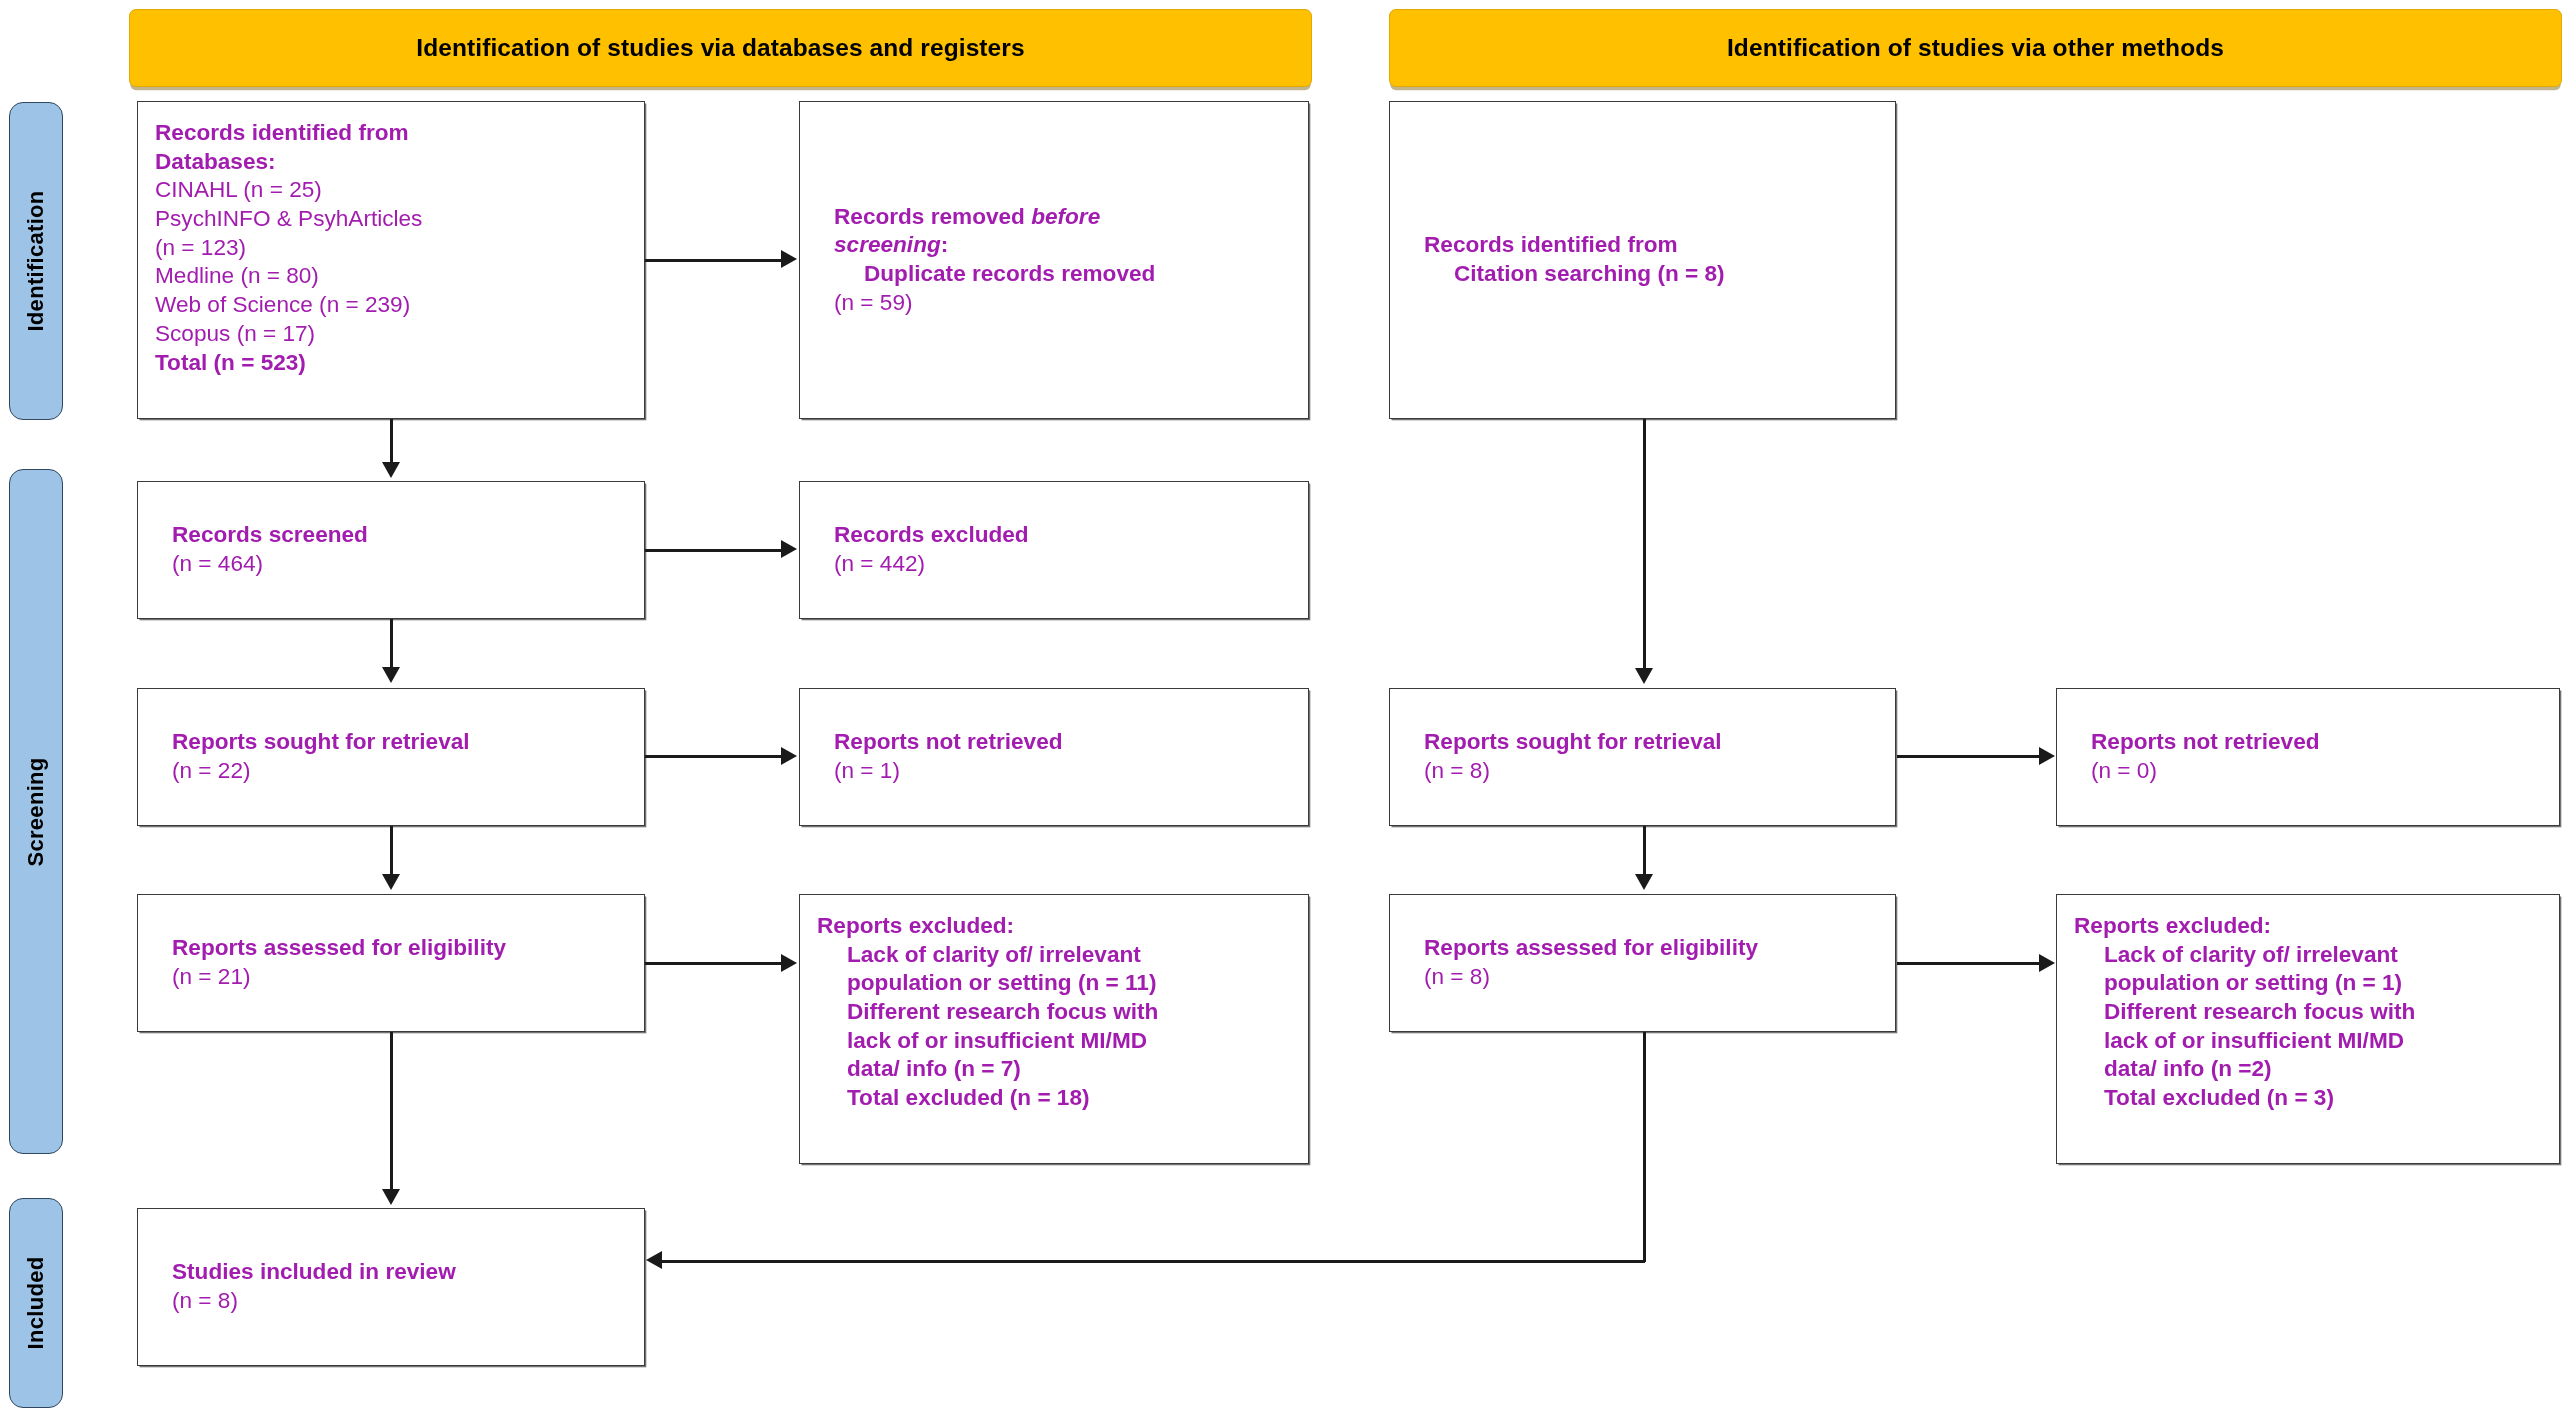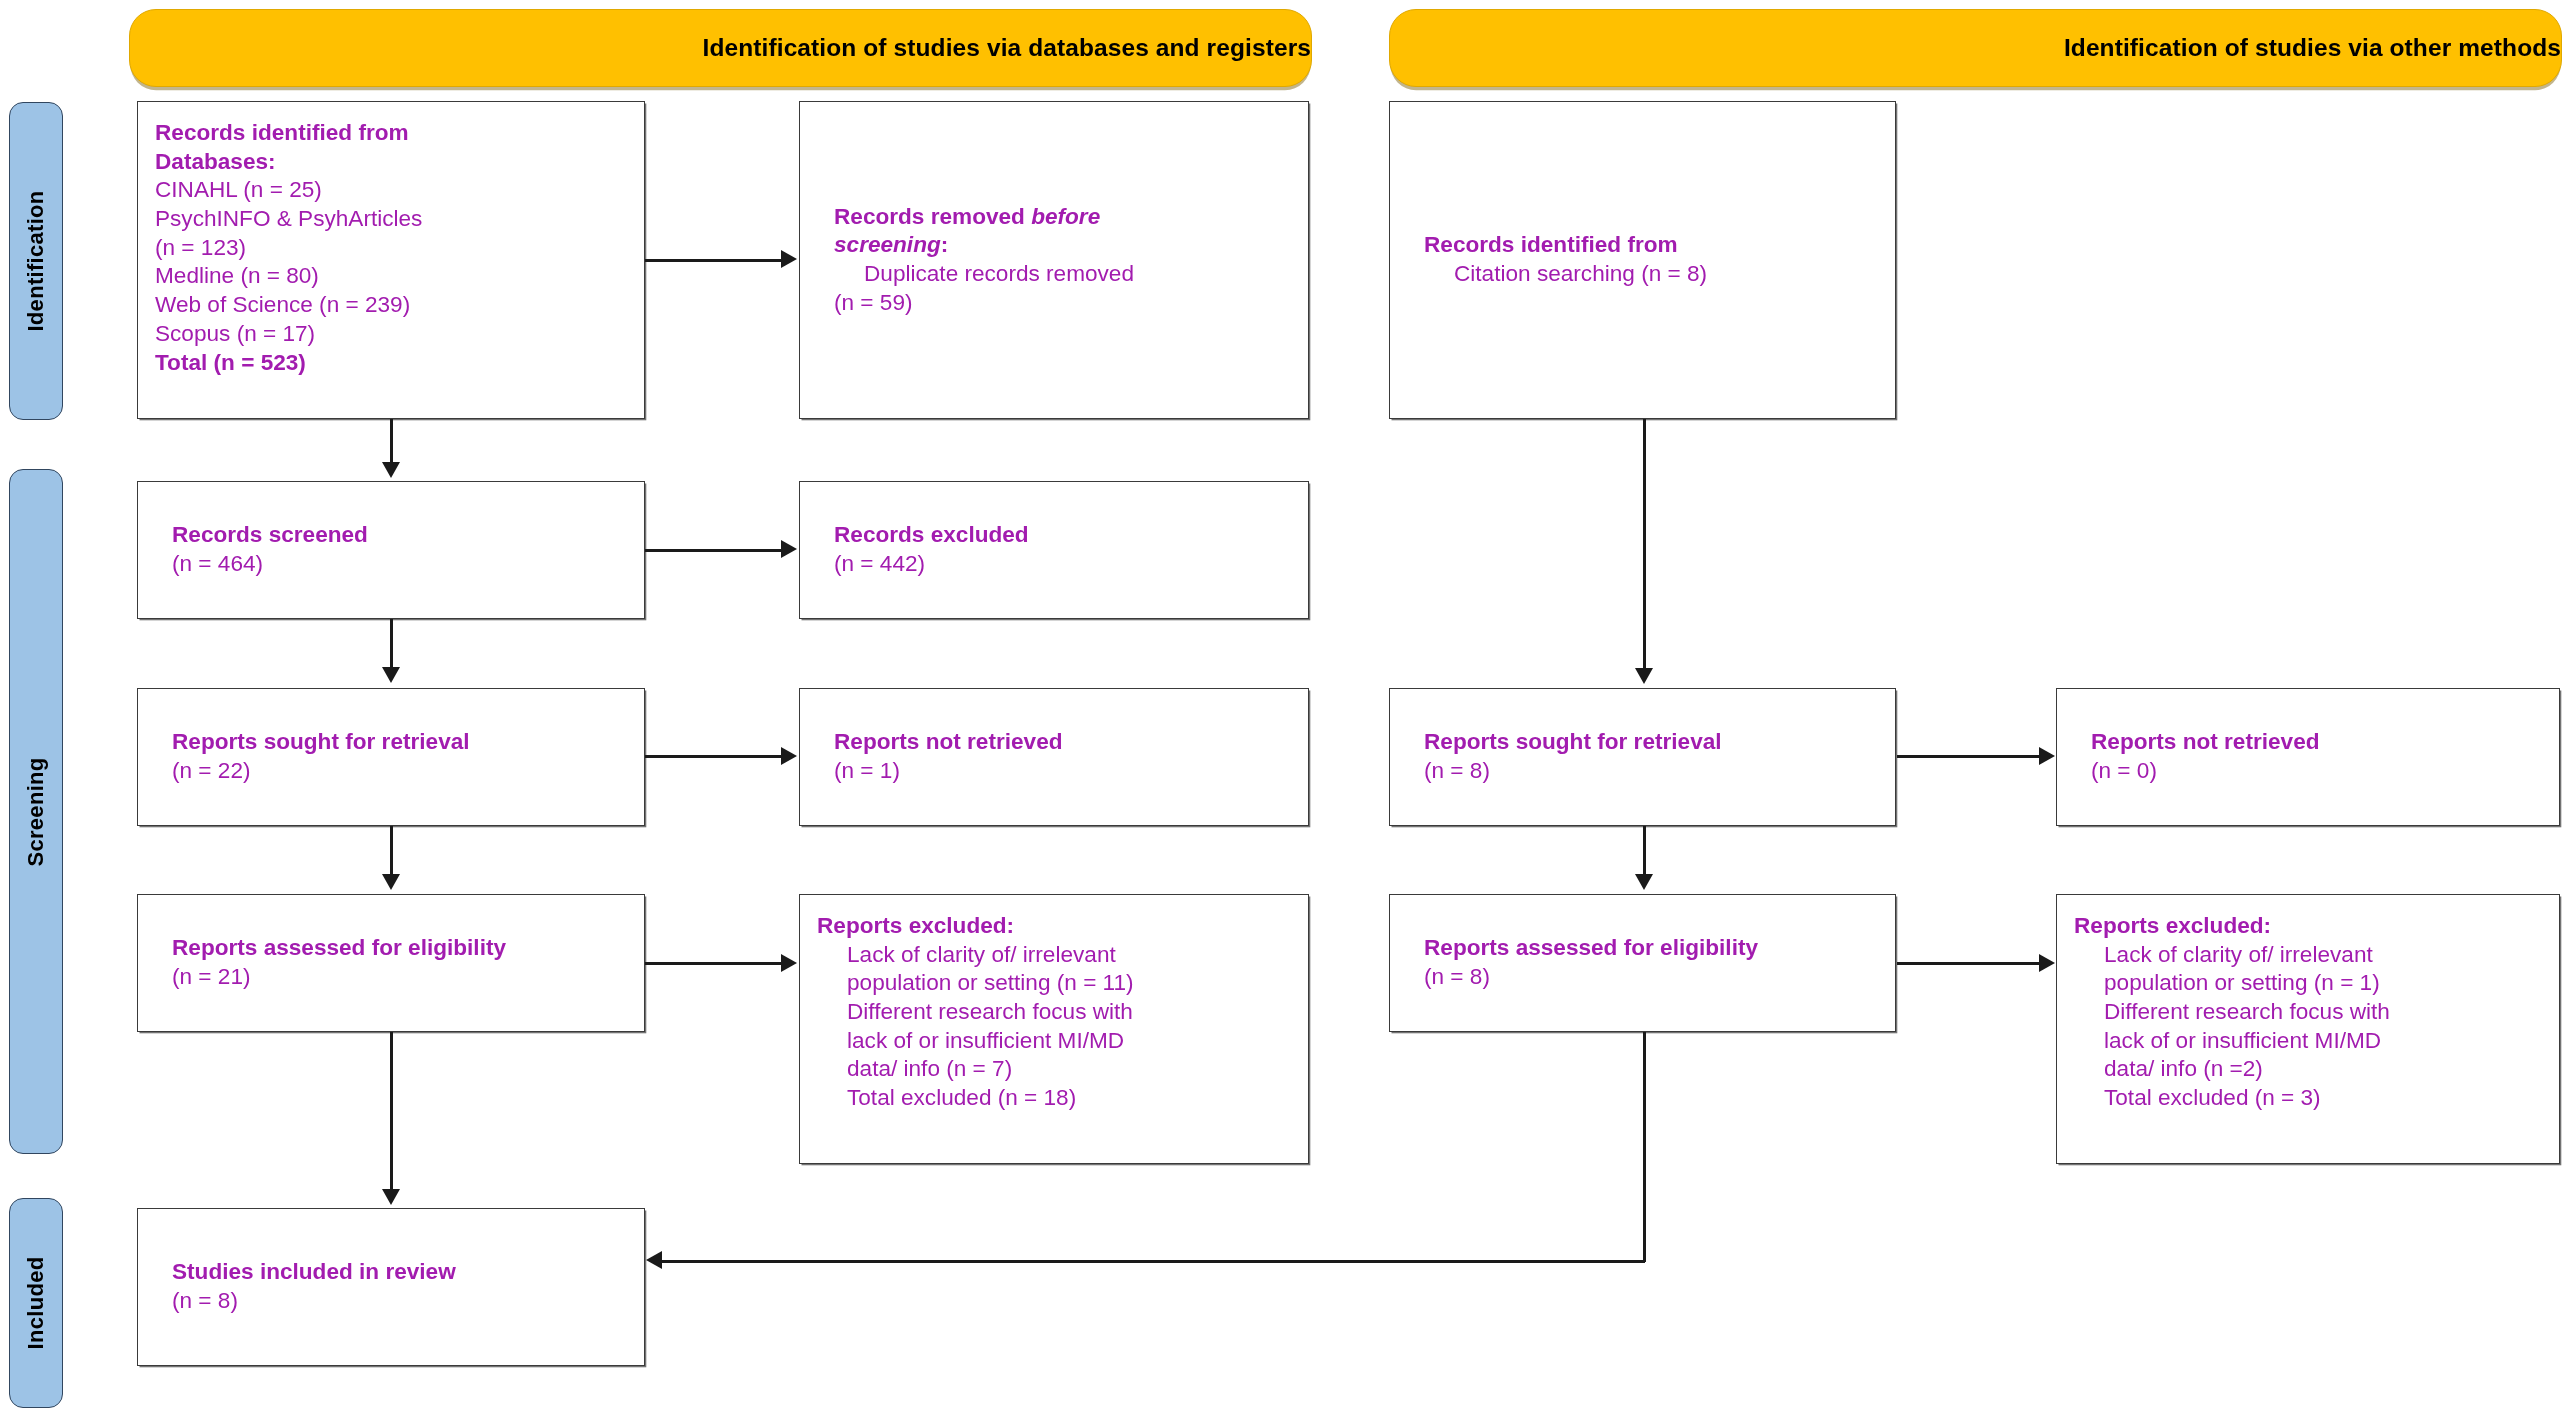--- a/index.html
+++ b/index.html
@@ -4,23 +4,23 @@
 <style>
   html,body{margin:0;padding:0;background:#ffffff;}
   body{font-family:"Liberation Sans", sans-serif;}
   #stage{position:relative;width:2576px;height:1416px;background:#ffffff;overflow:hidden;}
 
   
   .band{
     position:absolute;
     background:#FFC000;
     border:1.3px solid #E0A800;
-    border-radius:27px;
+    border-radius:7px;
     box-shadow:0 4.5px 0 -1.3px rgba(120,90,0,.45);
-    display:flex;align-items:center;justify-content:flex-end;
+    display:flex;align-items:center;justify-content:center;
     color:#000;
     font-weight:bold;
     font-size:24.5px;
     letter-spacing:0.1px;
   }
 
   
   .phase{
     position:absolute;
     background:#9DC3E6;
@@ -44,21 +44,21 @@
     border:1.3px solid #3A3A3A;
     box-shadow:1.9px 1.9px 0 -0.6px rgba(90,90,90,.85);
     box-sizing:border-box;
     padding:17px 14px 6.5px 17px;
     font-size:22.6px;
     line-height:1.27;
     color:#a21caf;
   }
   .box .ttl{font-weight:bold;}
   .box .sub{font-weight:normal;}
-  .box .ind{padding-left:30px;font-weight:normal;}
+  .box .ind{padding-left:30px;font-weight:bold;}
   .box .ital{font-style:italic;font-weight:bold;}
   .box.vcenter{display:flex;flex-direction:column;justify-content:center;padding-top:0;padding-bottom:0;padding-left:34px;}
 
   
   .ln{position:absolute;background:#1a1a1a;}
   .hline{height:2.6px;}
   .vline{width:2.6px;}
   .arrow-r{
     position:absolute;width:0;height:0;
     border-top:9.7px solid transparent;

